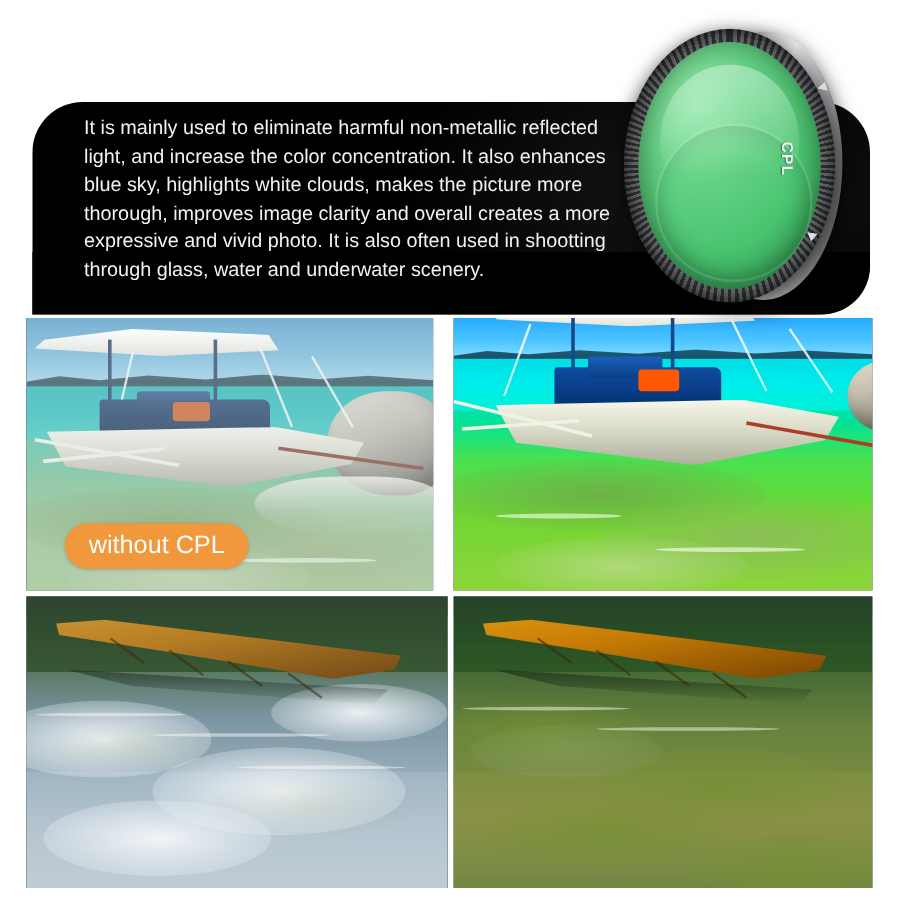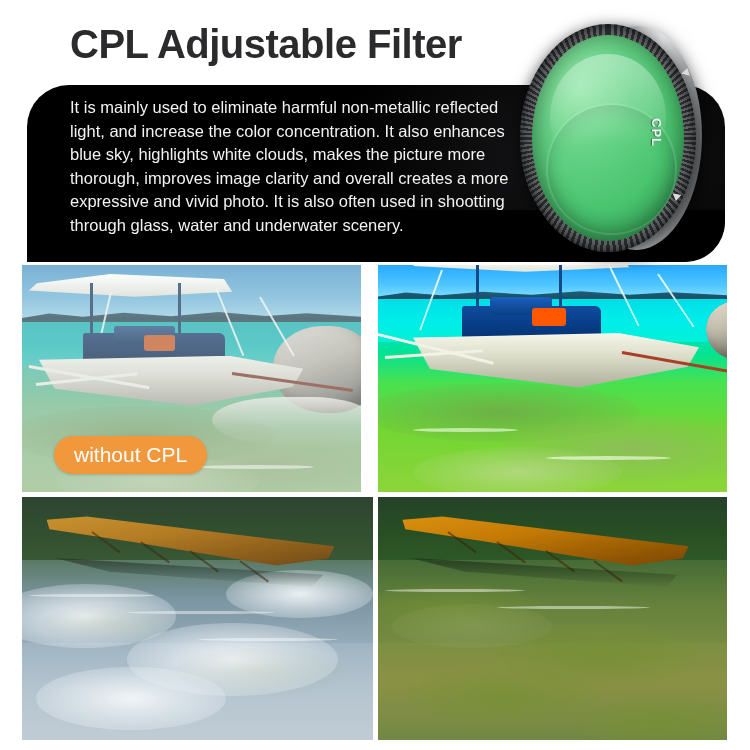--- a/index.html
+++ b/index.html
@@ -362,21 +362,20 @@
     z-index: 5;
     box-shadow: 0 1px 3px rgba(0,0,0,0.18);
   }
   .badge.tl { left: 32px;  top: 171px; }
 </style>
 </head>
 <body>
 
 <div id="page">
 
-  <div class="title">CPL Adjustable Filter</div>
 
   <div class="desc-panel"></div>
   <div class="desc-bottom-fill right-round"></div>
 
   <div class="desc-text">It is mainly used to eliminate harmful non-metallic reflected light, and increase the color concentration. It also enhances blue sky, highlights white clouds, makes the picture more thorough, improves image clarity and overall creates a more expressive and vivid photo. It is also often used in shootting through glass, water and underwater scenery.</div>
 
   <div class="lens-wrap">
     <div class="lens-side"></div>
     <div class="lens-side-text">CPL</div>
     <div class="lens-notch" style="left:170px; top:50px; transform:rotate(195deg);"></div>

